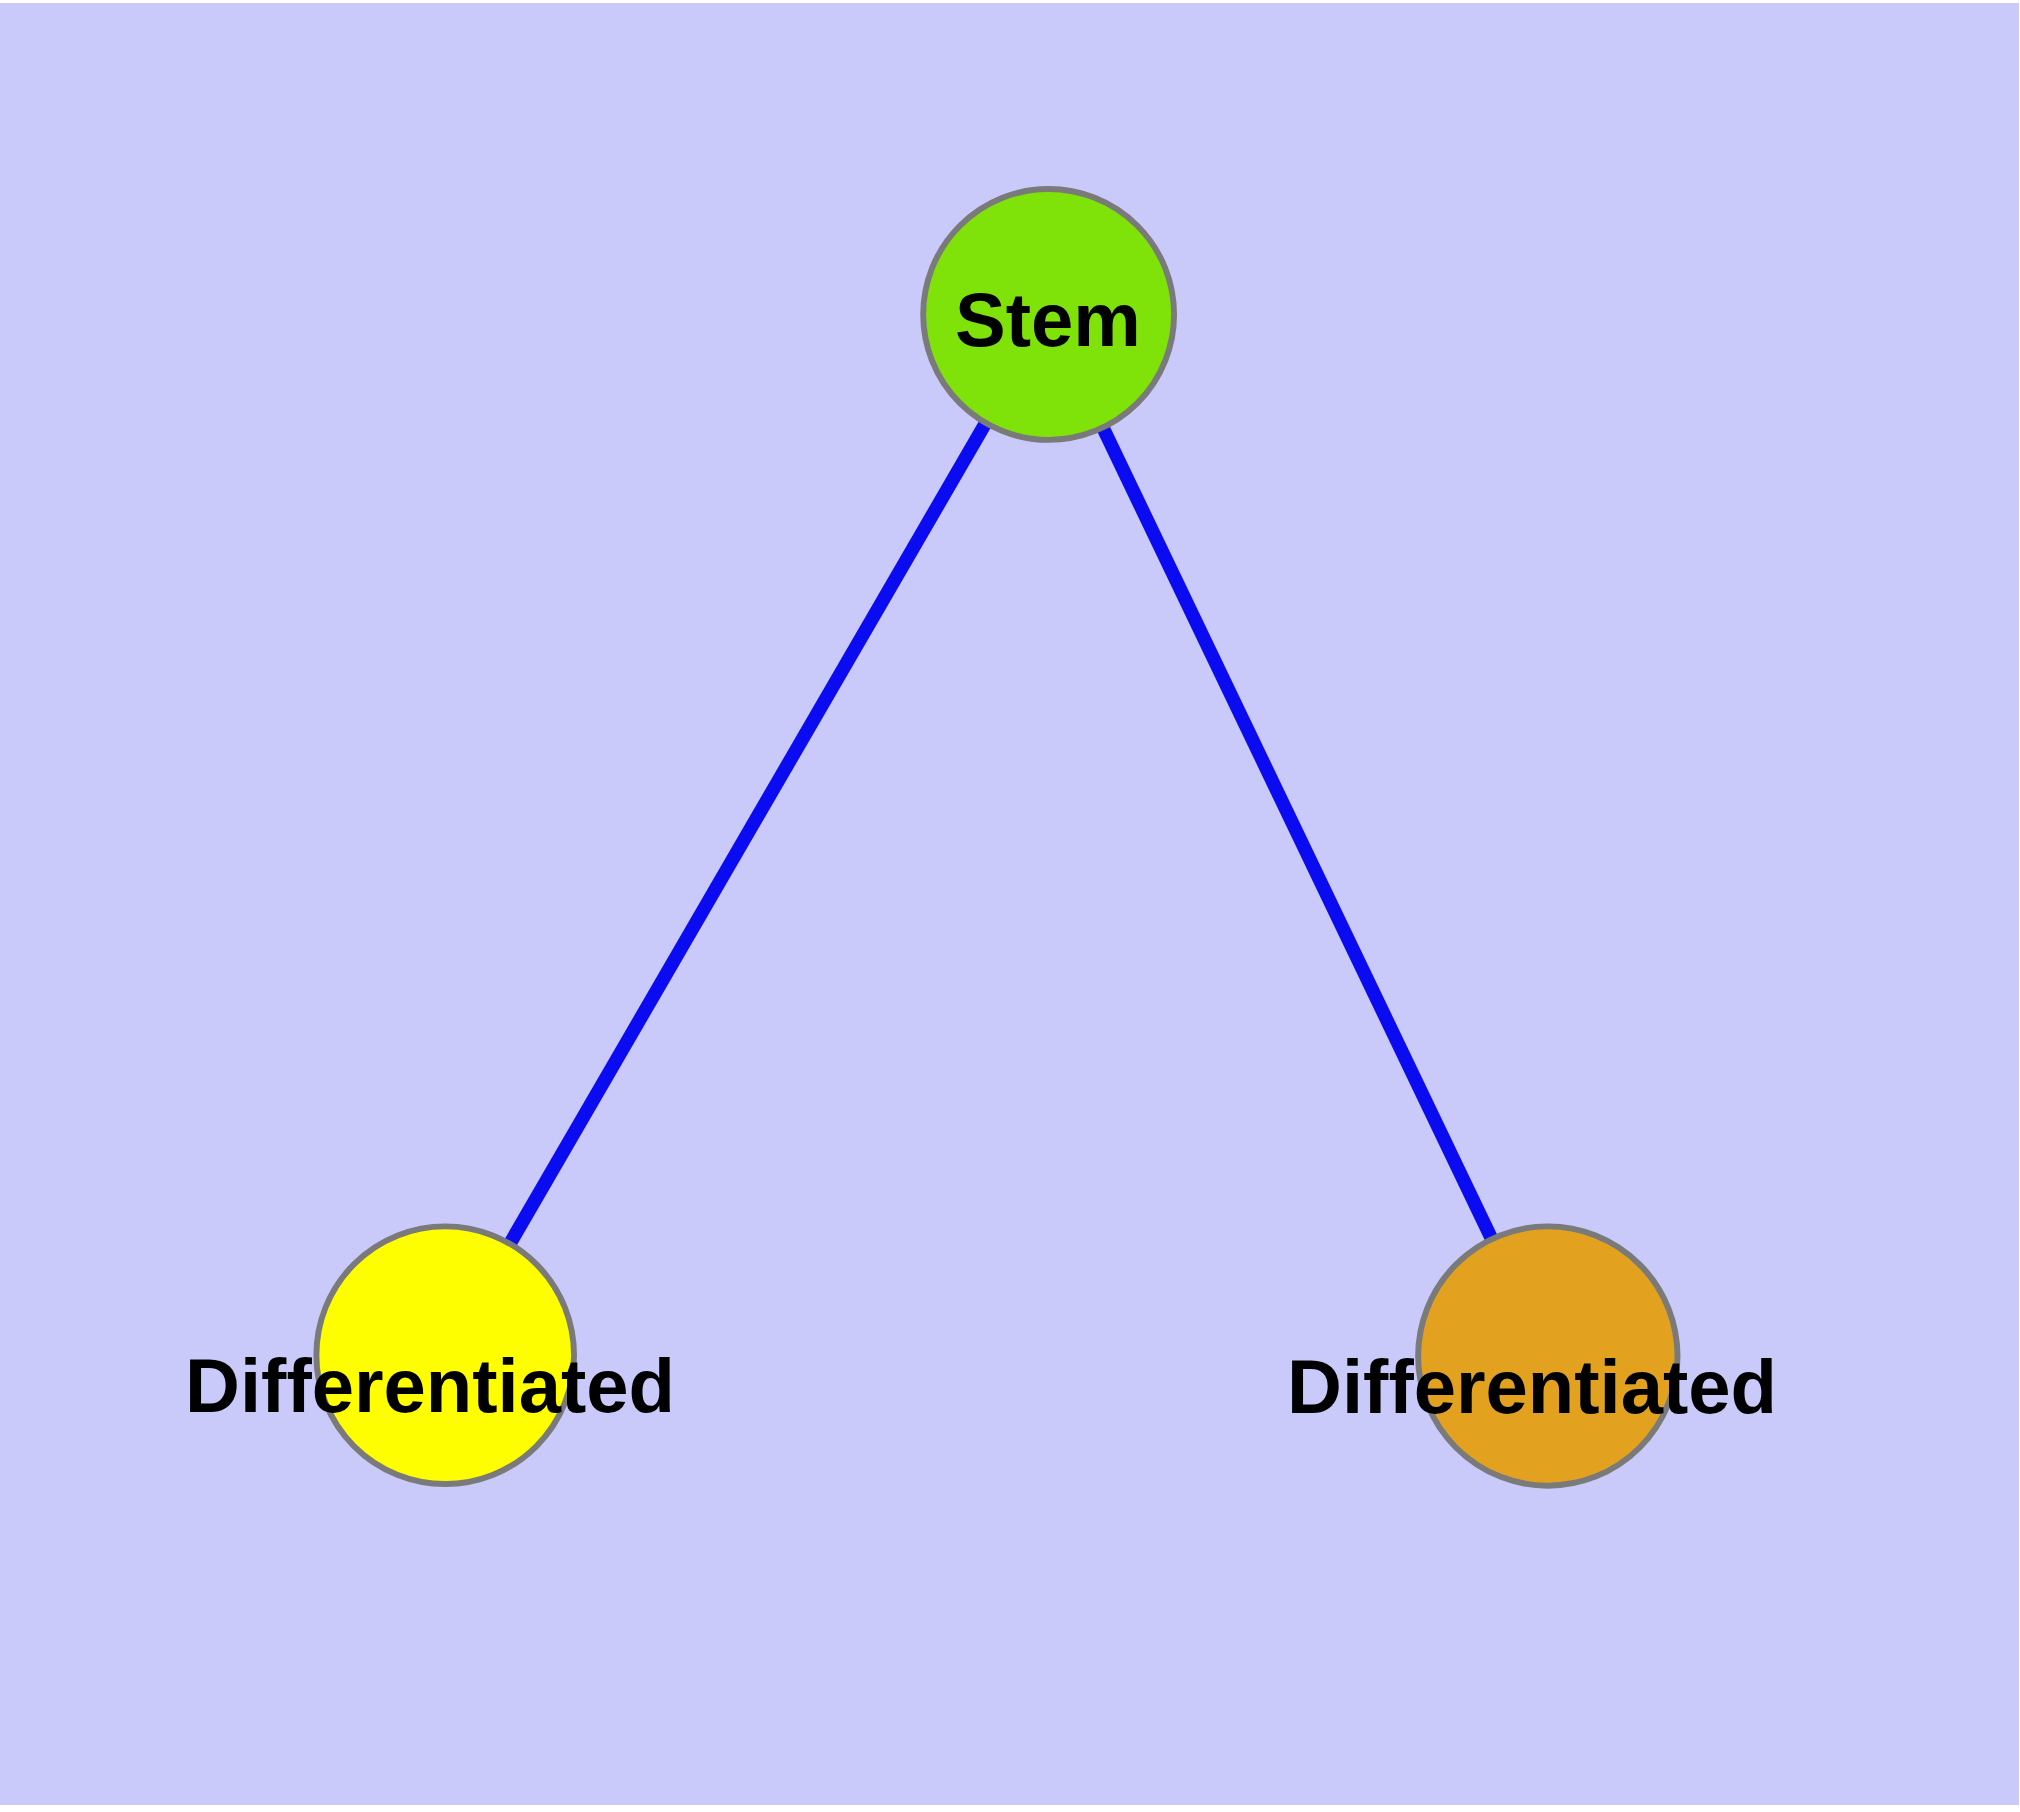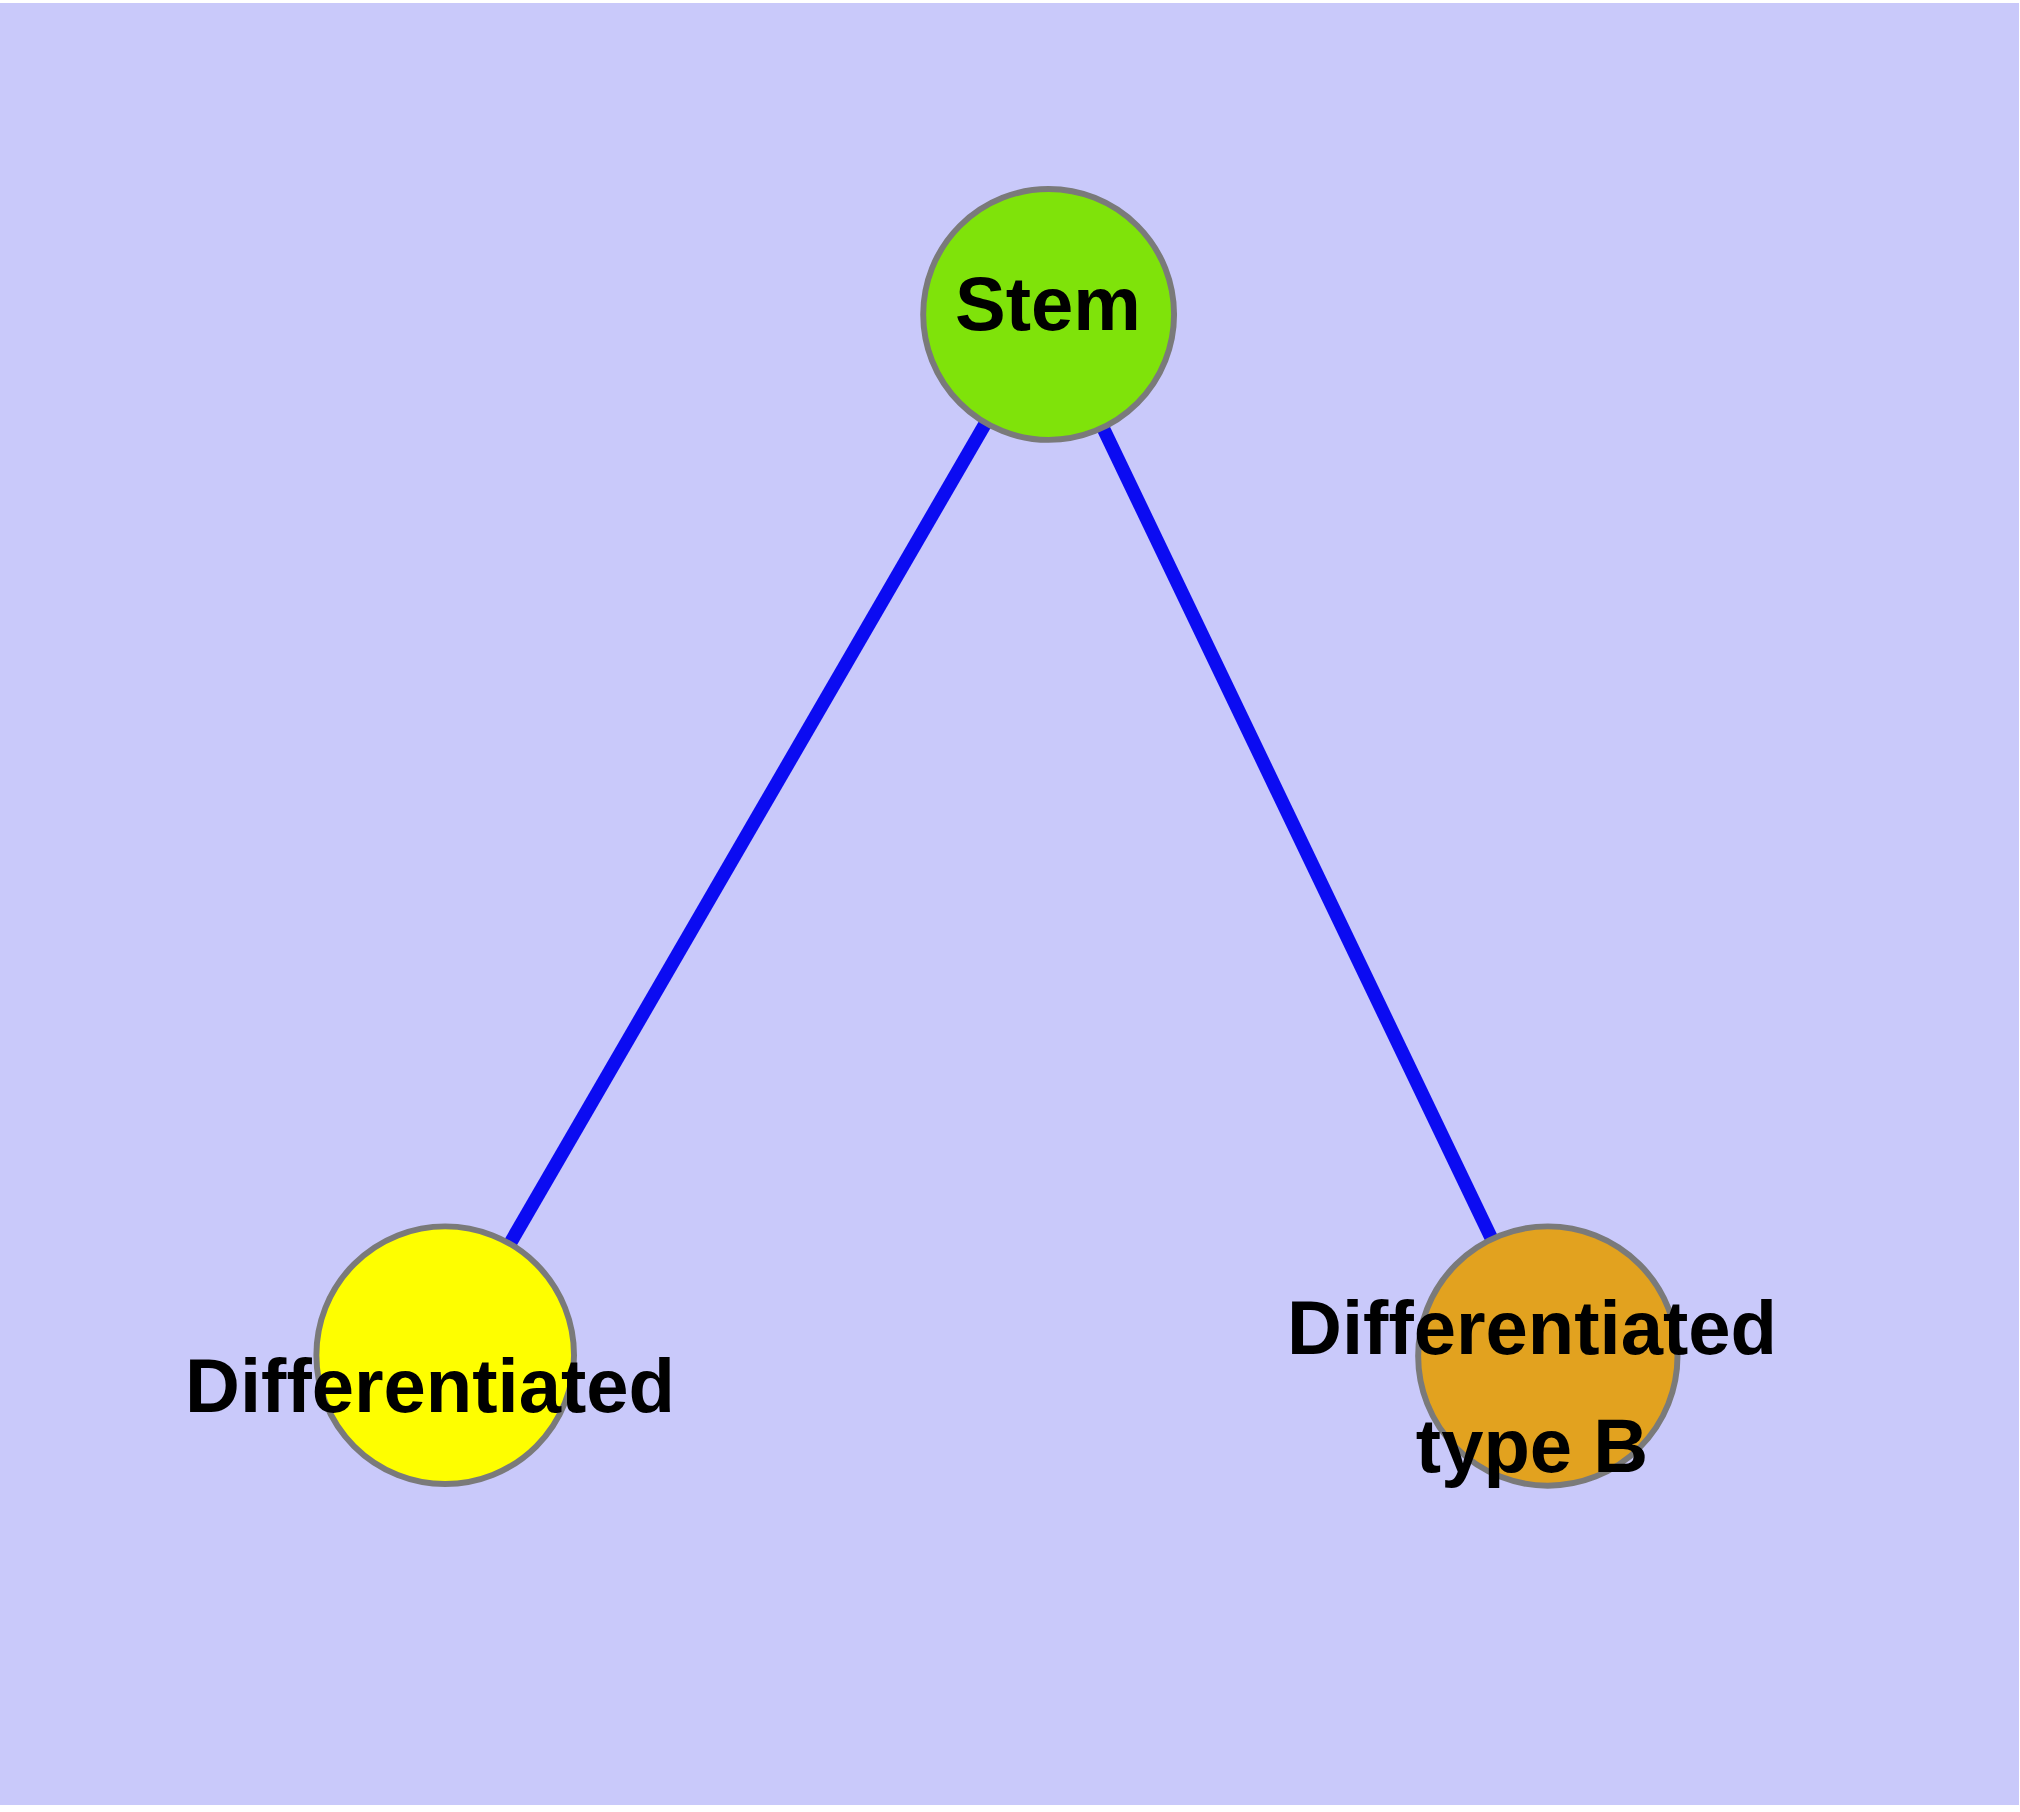--- a/index.html
+++ b/index.html
@@ -62,25 +62,24 @@
 
   <svg class="graph" viewBox="0 0 2384 2138">
     <line x1="1237" y1="371" x2="525" y2="1599" stroke="#0B0BF2" stroke-width="16"></line>
     <line x1="1237" y1="371" x2="1826" y2="1600" stroke="#0B0BF2" stroke-width="16"></line>
     <circle cx="1237" cy="371" r="148" fill="#7FE30A" stroke="#7A7A7A" stroke-width="7"></circle>
     <circle cx="525" cy="1599" r="152" fill="#FEFE00" stroke="#7A7A7A" stroke-width="7"></circle>
     <circle cx="1826" cy="1600" r="153" fill="#E2A21F" stroke="#7A7A7A" stroke-width="7"></circle>
   </svg>
 
   <div class="labels">
-    <div class="node-label" style="left: 1048px; top: 304px; color: rgb(0, 0, 0);">
+    <div class="node-label" style="left: 1048px; top: 320px; color: rgb(0, 0, 0);">
       <span class="label-line">Stem</span>
     </div>
     <div class="node-label" style="left: 430px; top: 1386px; color: rgb(0, 0, 0);">
       <span class="label-line">Differentiated</span>
     </div>
     <div class="node-label" style="left: 1532px; top: 1387px; color: rgb(0, 0, 0);">
       <span class="label-line">Differentiated</span>
-      <span class="label-line">type B</span>
     </div>
   </div>
 </div>
 
 
 </body></html>

